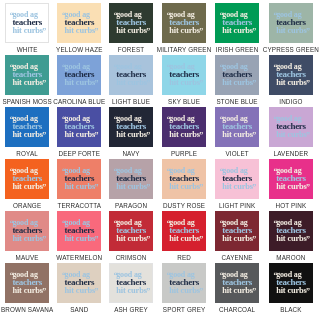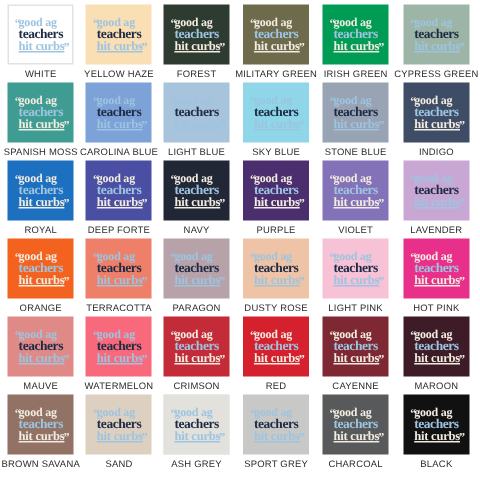--- a/index.html
+++ b/index.html
@@ -48,21 +48,21 @@
   .design-line {
     font-family: "Liberation Serif", serif;
     font-weight: bold;
     font-size: 8.2px;
     letter-spacing: -0.15px;
     white-space: nowrap;
     position: relative;
   }
   .line-1 { font-size: 8px; }
   .line-2 { font-size: 9px; letter-spacing: -0.3px; margin-top: -0.5px; }
-  .line-3 { font-size: 8.4px; margin-top: -0.5px; text-decoration: underline; }
+  .line-3 { font-size: 8.4px; margin-top: -0.5px; }
   .quote-open {
     position: absolute;
     left: -2.6px;
     top: 1.4px;
     font-size: 8px;
     line-height: 1;
   }
   .quote-close {
     position: absolute;
     right: -3.2px;

